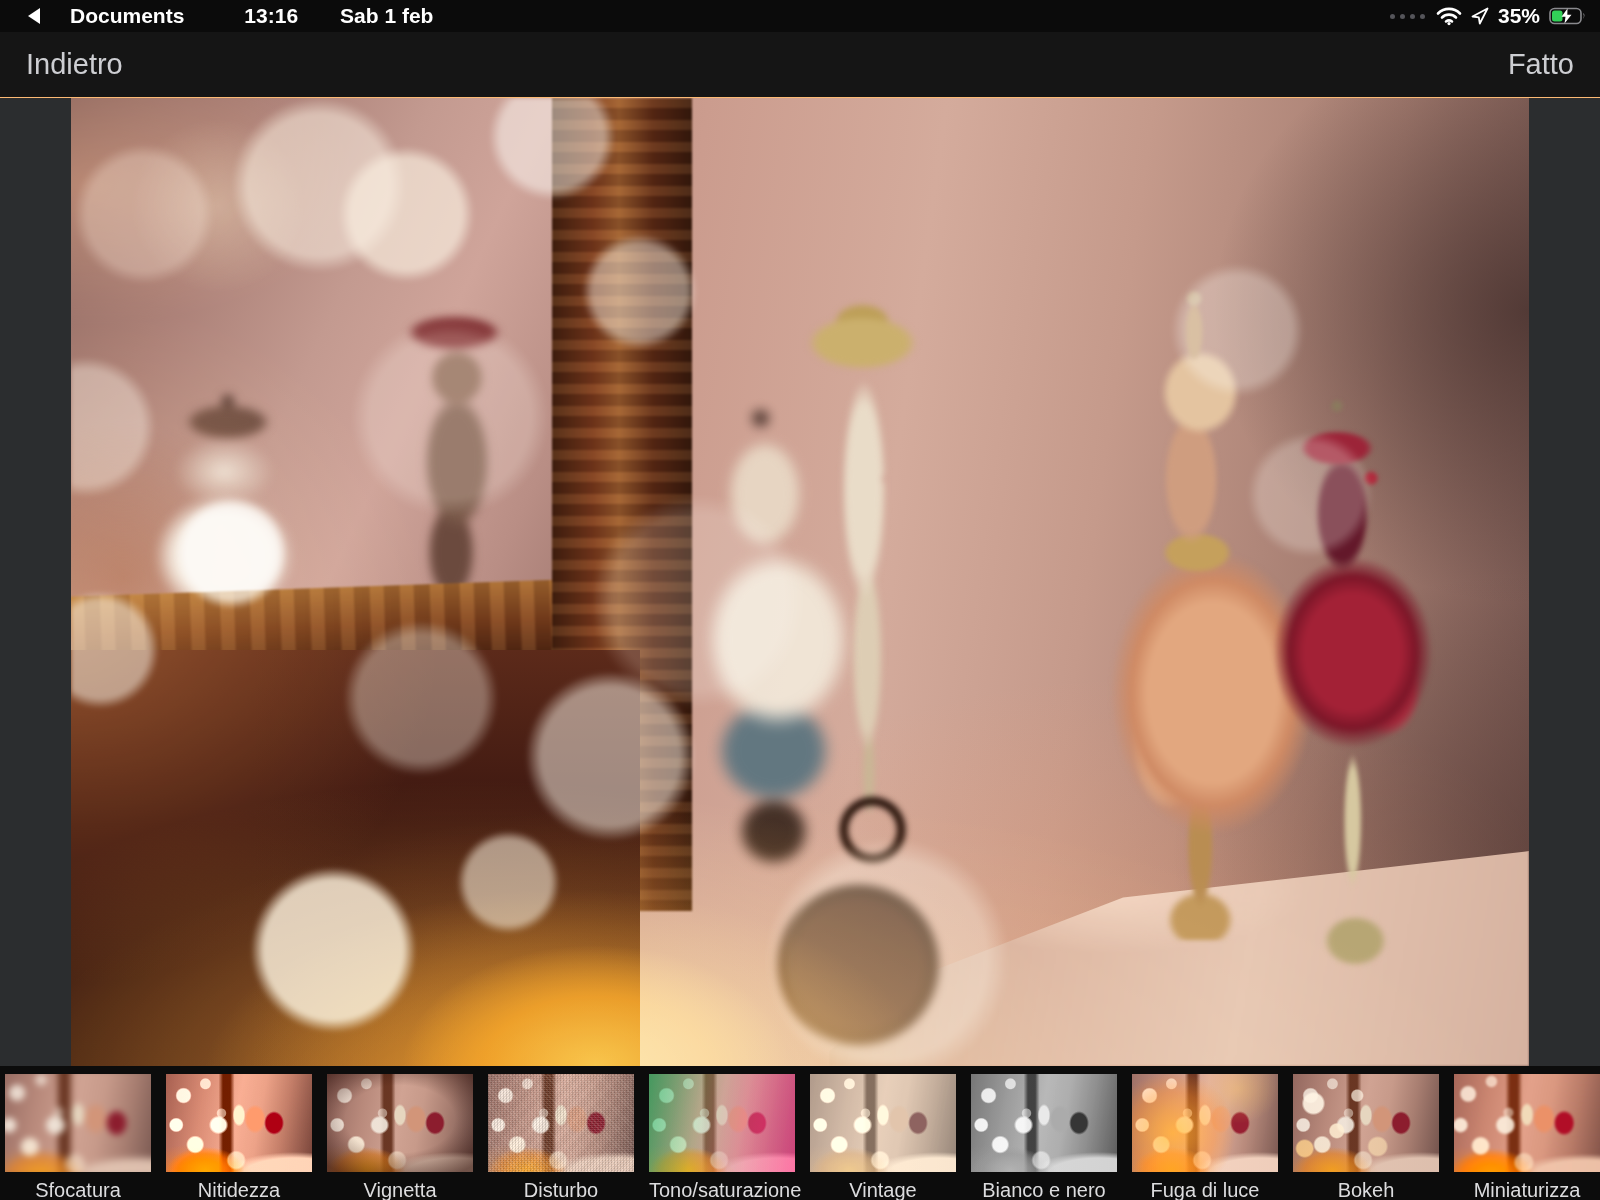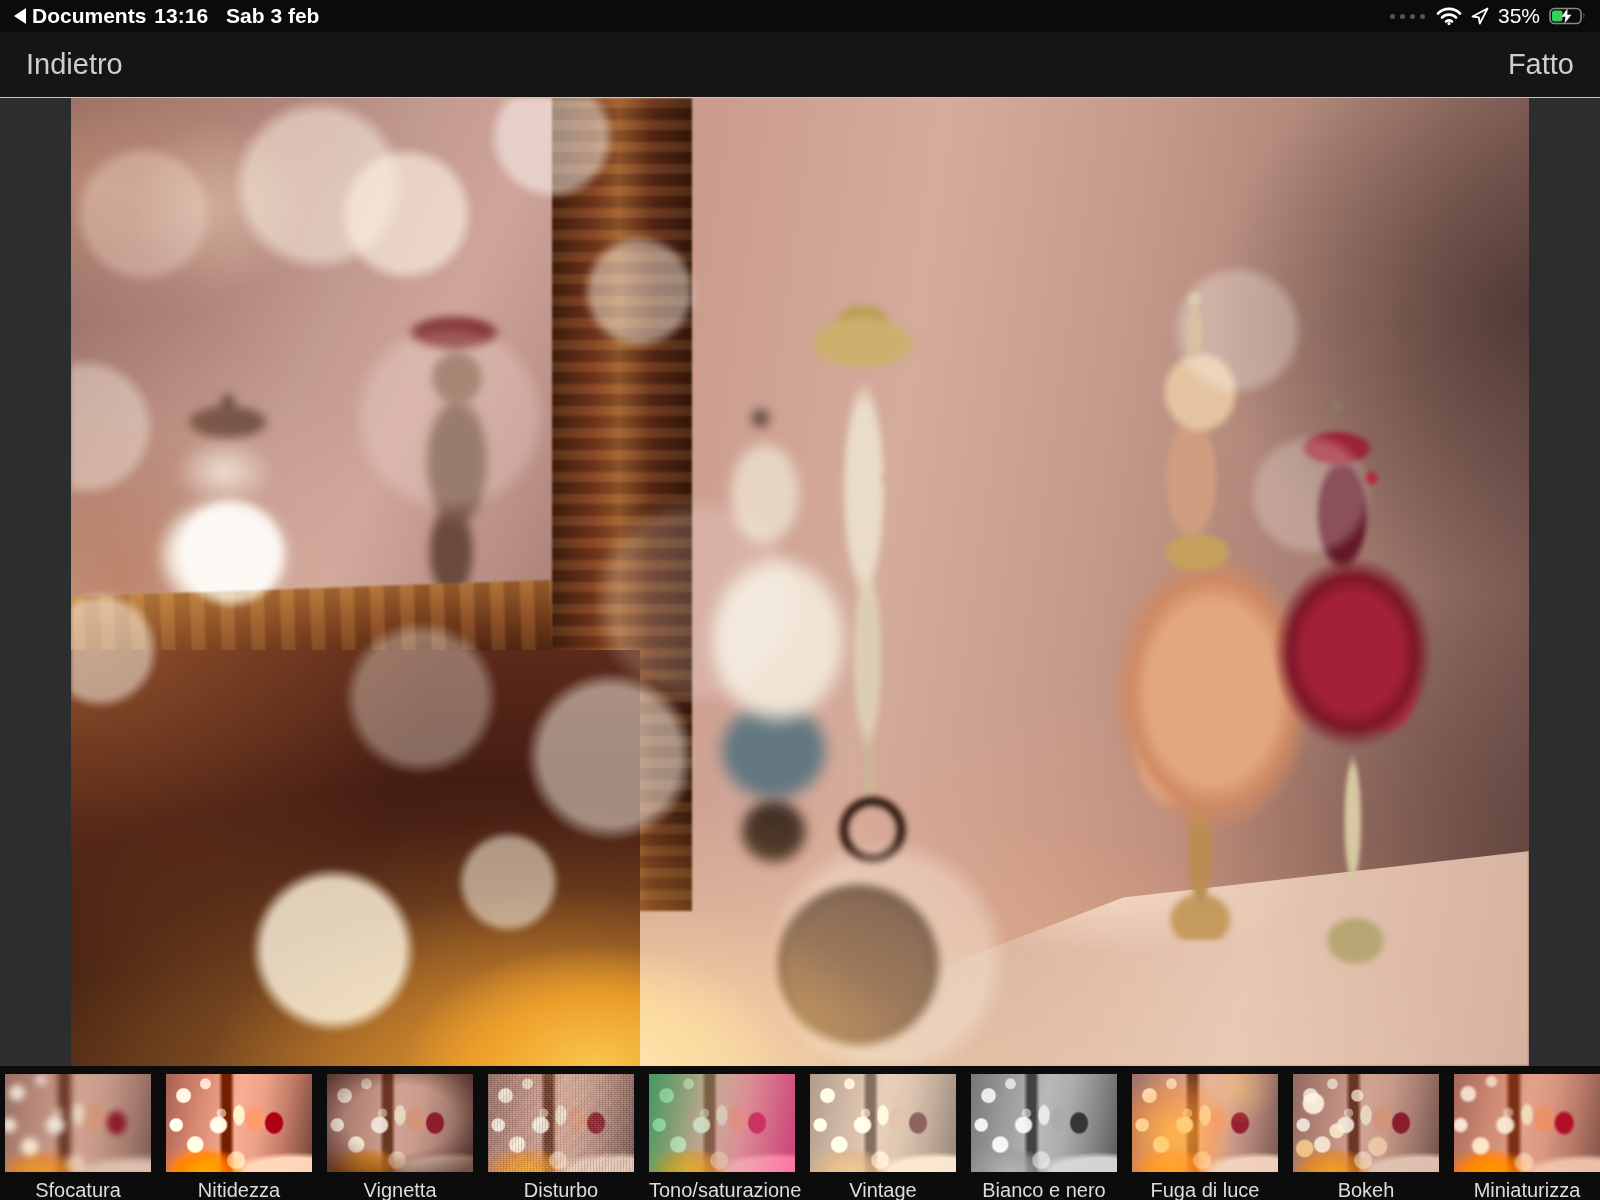--- a/index.html
+++ b/index.html
@@ -3,26 +3,26 @@
 <meta charset="utf-8">
 <style>
   html,body{margin:0;padding:0;background:#000;}
   .screen{position:relative;width:1600px;height:1200px;overflow:hidden;
           font-family:"Liberation Sans",sans-serif;background:#000;
           -webkit-font-smoothing:antialiased;}
 
   
   .status-bar{position:absolute;left:0;top:0;width:1600px;height:32px;background:#0b0b0b;
               display:flex;align-items:center;justify-content:space-between;color:#fff;}
-  .sb-left{display:flex;align-items:center;gap:4px;padding-left:14px;font-size:21px;font-weight:700;}
+  .sb-left{display:flex;align-items:center;gap:28px;padding-left:28px;font-size:21px;font-weight:700;}
   .sb-back-tri{width:0;height:0;border-top:8px solid transparent;border-bottom:8px solid transparent;
                border-right:12px solid #fff;margin-right:2px;}
-  .sb-time{margin-left:4px;}
+  .sb-time{margin-left:32px;}
   .sb-date{margin-left:14px;}
-  .sb-right{display:flex;align-items:center;gap:9px;padding-right:12px;font-size:21px;font-weight:400;}
+  .sb-right{display:flex;align-items:center;gap:9px;padding-right:12px;font-size:21px;font-weight:700;}
   .sb-dots{display:flex;gap:5px;margin-right:2px;}
   .sb-dots i{width:5px;height:5px;border-radius:50%;background:#55555a;display:block;}
   .sb-icon{display:block;}
 
   
   .nav-bar{position:absolute;left:0;top:32px;width:1600px;height:65px;background:#151515;
            border-bottom:7px solid #fdba74;display:flex;align-items:center;}
   .nav-btn{font-size:29px;color:#cdced2;background:none;border:none;padding:0 26px;cursor:pointer;
            font-family:inherit;}
   .nav-title{position:absolute;left:0;right:0;text-align:center;font-size:29px;color:#97979c;pointer-events:none;}
@@ -199,21 +199,21 @@
 </head>
 <body>
 
 <div class="screen">
 
   <div class="status-bar">
     <div class="sb-left">
       <span class="sb-back-tri"></span>
       <span>Documents</span>
       <span class="sb-time">13:16</span>
-      <span class="sb-date">Sab 3 feb</span>
+      <span class="sb-date">Sab 1 feb</span>
     </div>
     <div class="sb-right">
       <span class="sb-dots">
         <i></i>
           <i></i>
           <i></i>
           <i></i>
       </span>
       <svg class="sb-icon" width="26" height="20" viewBox="0 0 26 20">
         <path d="M2 7.5 a15.5 15.5 0 0 1 22 0" fill="none" stroke="#fff" stroke-width="2.6" stroke-linecap="round"></path>

